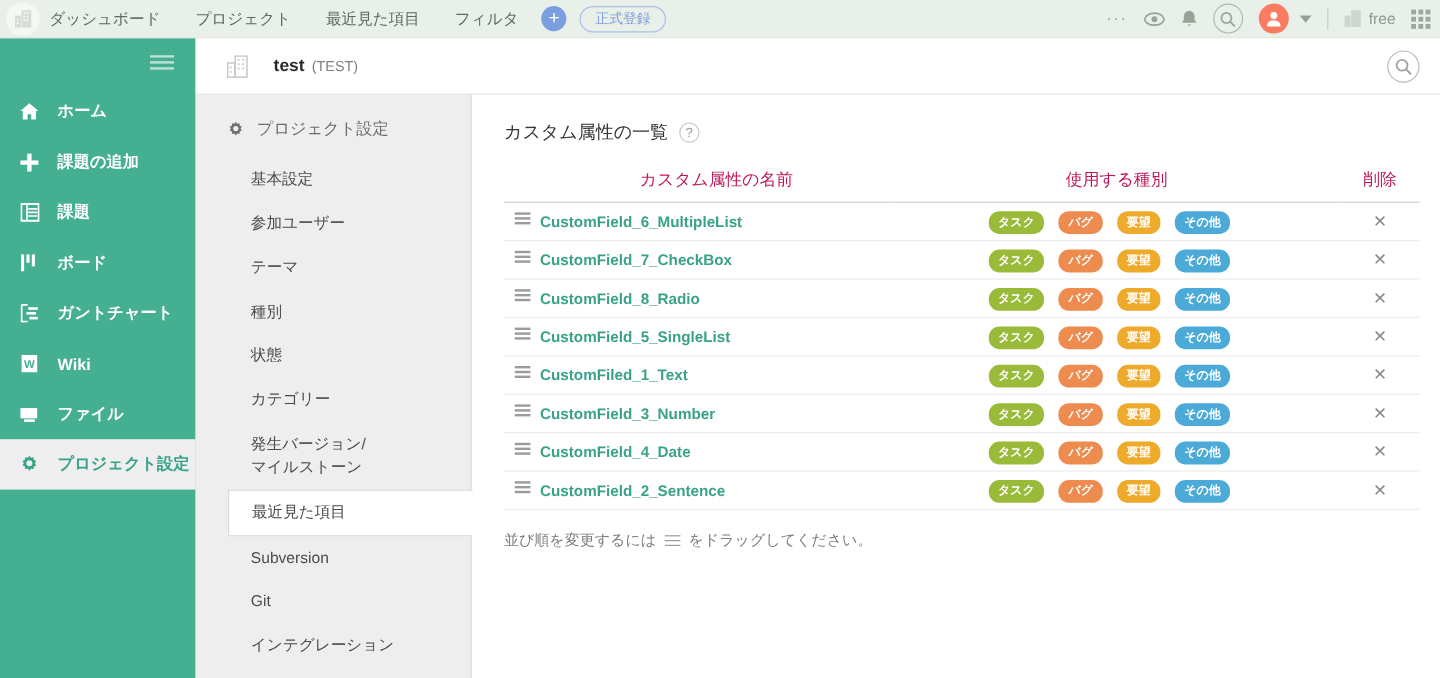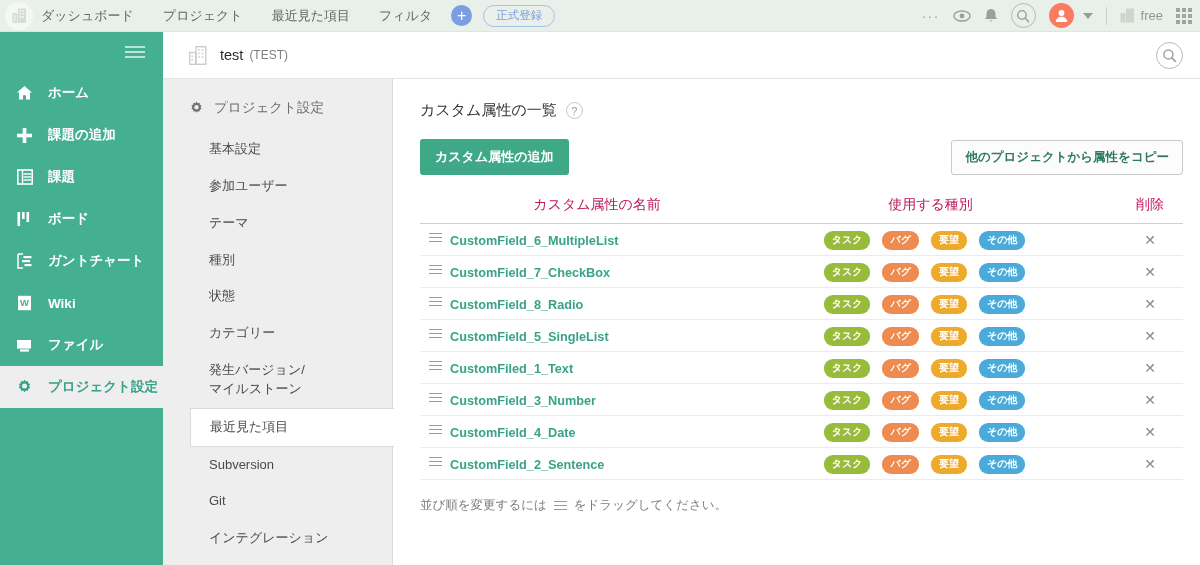--- a/index.html
+++ b/index.html
@@ -90,21 +90,21 @@
   .ln-ico { width: 21px; display: flex; align-items: center; justify-content: center; }
 
   
   .projheader {
     position: absolute; top: 32px; left: 163px;
     width: 1037px; height: 47px; background: #ffffff;
     display: flex; align-items: center;
     border-bottom: 1px solid #e3e3e3;
   }
   .ph-icon { margin-left: 26px; margin-right: 13px; display: flex; align-items: center; }
-  .ph-name { font-size: 14.5px; font-weight: normal; color: #2b2b2b; }
+  .ph-name { font-size: 14.5px; font-weight: bold; color: #2b2b2b; margin-left: 8px; }
   .ph-key { font-size: 12px; color: #7f7f7f; margin-left: 6px; }
   .ph-search {
     margin-left: auto; margin-right: 17px;
     width: 27px; height: 27px; border-radius: 50%;
     border: 1.4px solid #b9b9b9;
     display: flex; align-items: center; justify-content: center; cursor: pointer;
   }
 
   
   .subnav {
@@ -414,24 +414,20 @@
   <div class="sn-item">Git</div>
   <div class="sn-item">インテグレーション</div>
 </nav>
 
 <main class="content">
   <div class="c-titlerow">
     <h1 class="c-title">カスタム属性の一覧</h1>
     <span class="c-help">?</span>
   </div>
 
-  <div class="c-actions">
-    <button class="btn-add">カスタム属性の追加</button>
-    <button class="btn-copy">他のプロジェクトから属性をコピー</button>
-  </div>
 
   <table class="cf">
     <thead>
       <tr>
         <th class="col-handle"></th>
         <th class="th-name">カスタム属性の名前</th>
         <th class="th-types">使用する種別</th>
         <th class="th-del">削除</th>
       </tr>
     </thead>

